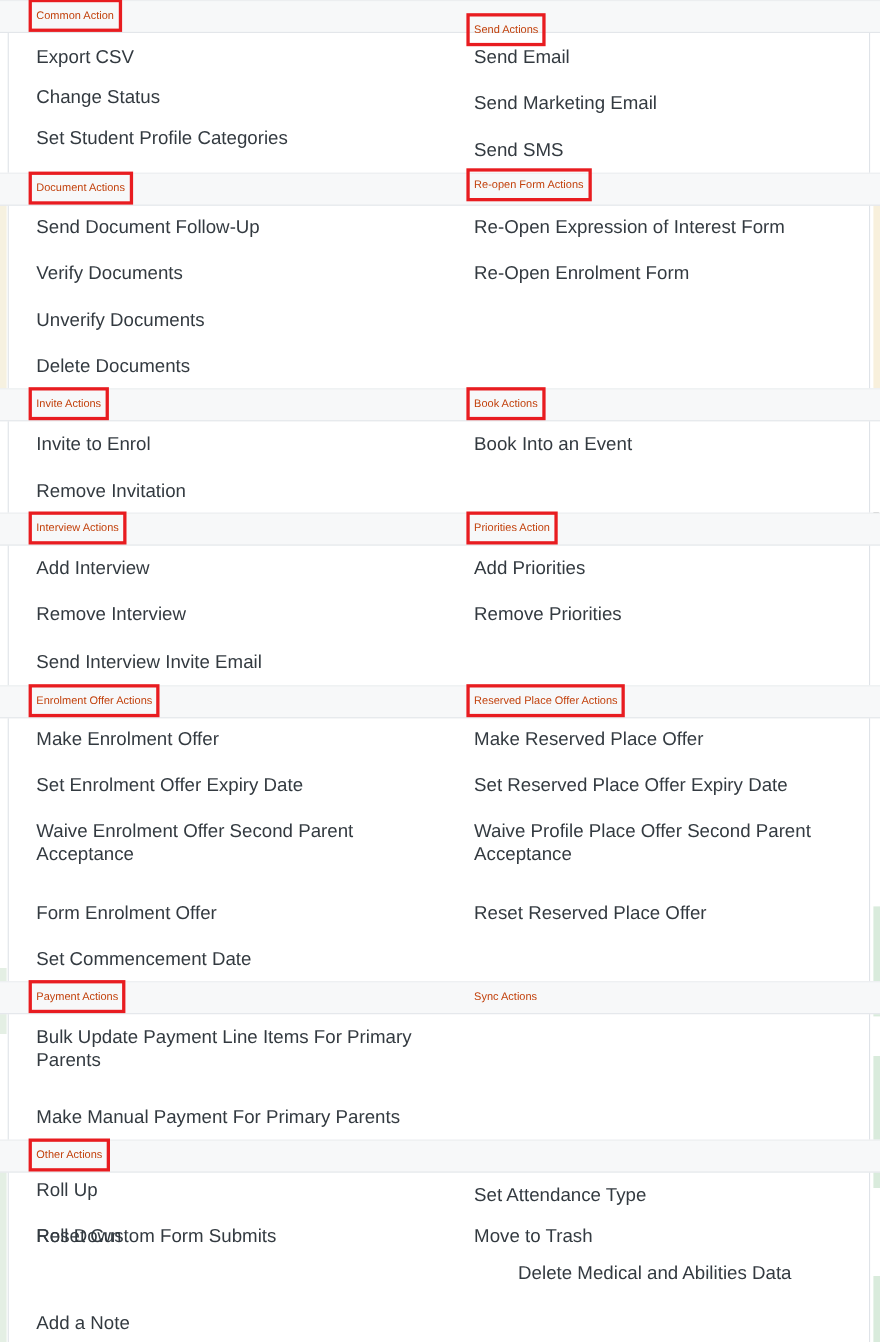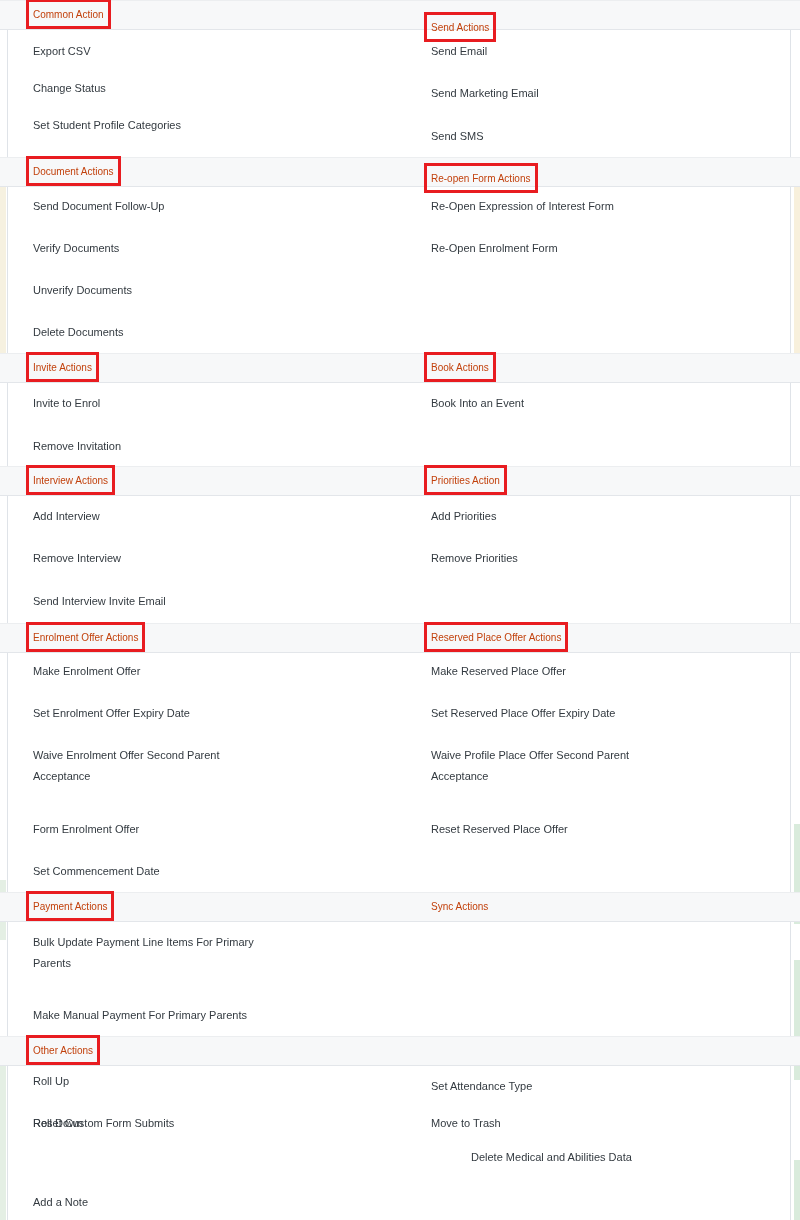--- a/index.html
+++ b/index.html
@@ -91,21 +91,21 @@
     right: -7px;
     bottom: -5px;
     border: 3px solid #e81c20;
     box-sizing: border-box;
     pointer-events: none;
   }
 
   
   .menu-item {
     position: absolute;
-    font-size: 11px;
+    font-size: 17px;
     line-height: 21px;
     color: #333a40;
     white-space: pre-line;
     cursor: default;
   }
   .menu-item.col-left  { left: 33px;  width: 380px; }
   .menu-item.col-right { left: 431px; width: 355px; }
 </style>
 </head>
 <body>
@@ -136,21 +136,21 @@
       <div class="band-title col-left boxed" style="top: 5px;">Common Action</div>
       <div class="band-title col-right boxed" style="top: 18px;">Send Actions</div>
       <div class="menu-item col-left" style="top: 41px;">Export CSV</div>
       <div class="menu-item col-left" style="top: 78px;">Change Status</div>
       <div class="menu-item col-left" style="top: 115px;">Set Student Profile Categories</div>
       <div class="menu-item col-right" style="top: 41px;">Send Email</div>
       <div class="menu-item col-right" style="top: 83px;">Send Marketing Email</div>
       <div class="menu-item col-right" style="top: 126px;">Send SMS</div>
       <div class="section-band" style="top: 157px;"></div>
       <div class="band-title col-left boxed" style="top: 162px;">Document Actions</div>
-      <div class="band-title col-right boxed" style="top: 169px;">Re-open Form Actions</div>
+      <div class="band-title col-right boxed" style="top: 159px;">Re-open Form Actions</div>
       <div class="menu-item col-left" style="top: 196px;">Send Document Follow-Up</div>
       <div class="menu-item col-left" style="top: 238px;">Verify Documents</div>
       <div class="menu-item col-left" style="top: 280px;">Unverify Documents</div>
       <div class="menu-item col-left" style="top: 322px;">Delete Documents</div>
       <div class="menu-item col-right" style="top: 196px;">Re-Open Expression of Interest Form</div>
       <div class="menu-item col-right" style="top: 238px;">Re-Open Enrolment Form</div>
       <div class="section-band" style="top: 353px;"></div>
       <div class="band-title col-left boxed" style="top: 358px;">Invite Actions</div>
       <div class="band-title col-right boxed" style="top: 358px;">Book Actions</div>
       <div class="menu-item col-left" style="top: 393px;">Invite to Enrol</div>

